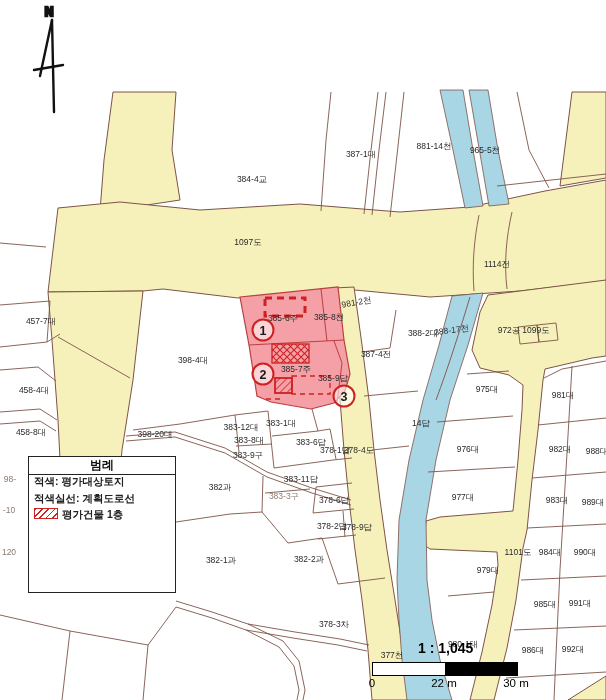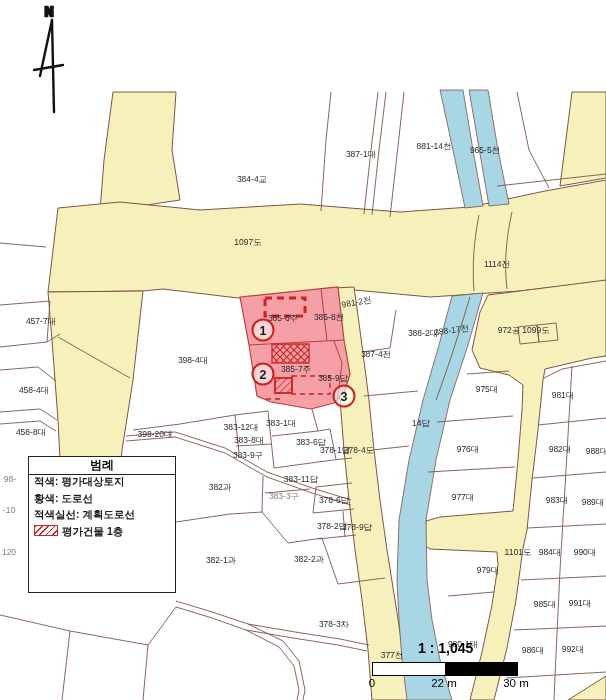--- a/index.html
+++ b/index.html
@@ -246,23 +246,20 @@
       </g>
   </svg>
 
   <div class="legend">
     <div class="leg-title">범례</div>
     <div id="legend-rows">
         <div class="leg-row">
           <span class="leg-label">적색: 평가대상토지</span>
         </div>
         <div class="leg-row">
-          <span class="leg-label">황색: 도로선</span>
-        </div>
-        <div class="leg-row">
           <span class="leg-label">적색실선: 계획도로선</span>
         </div>
         <div class="leg-row">
           <span class="swatch hatch-diagonal"></span>
           <span class="leg-label">평가건물 1층</span>
         </div>
       </div>
   </div>
 
   <div class="scalebar">

